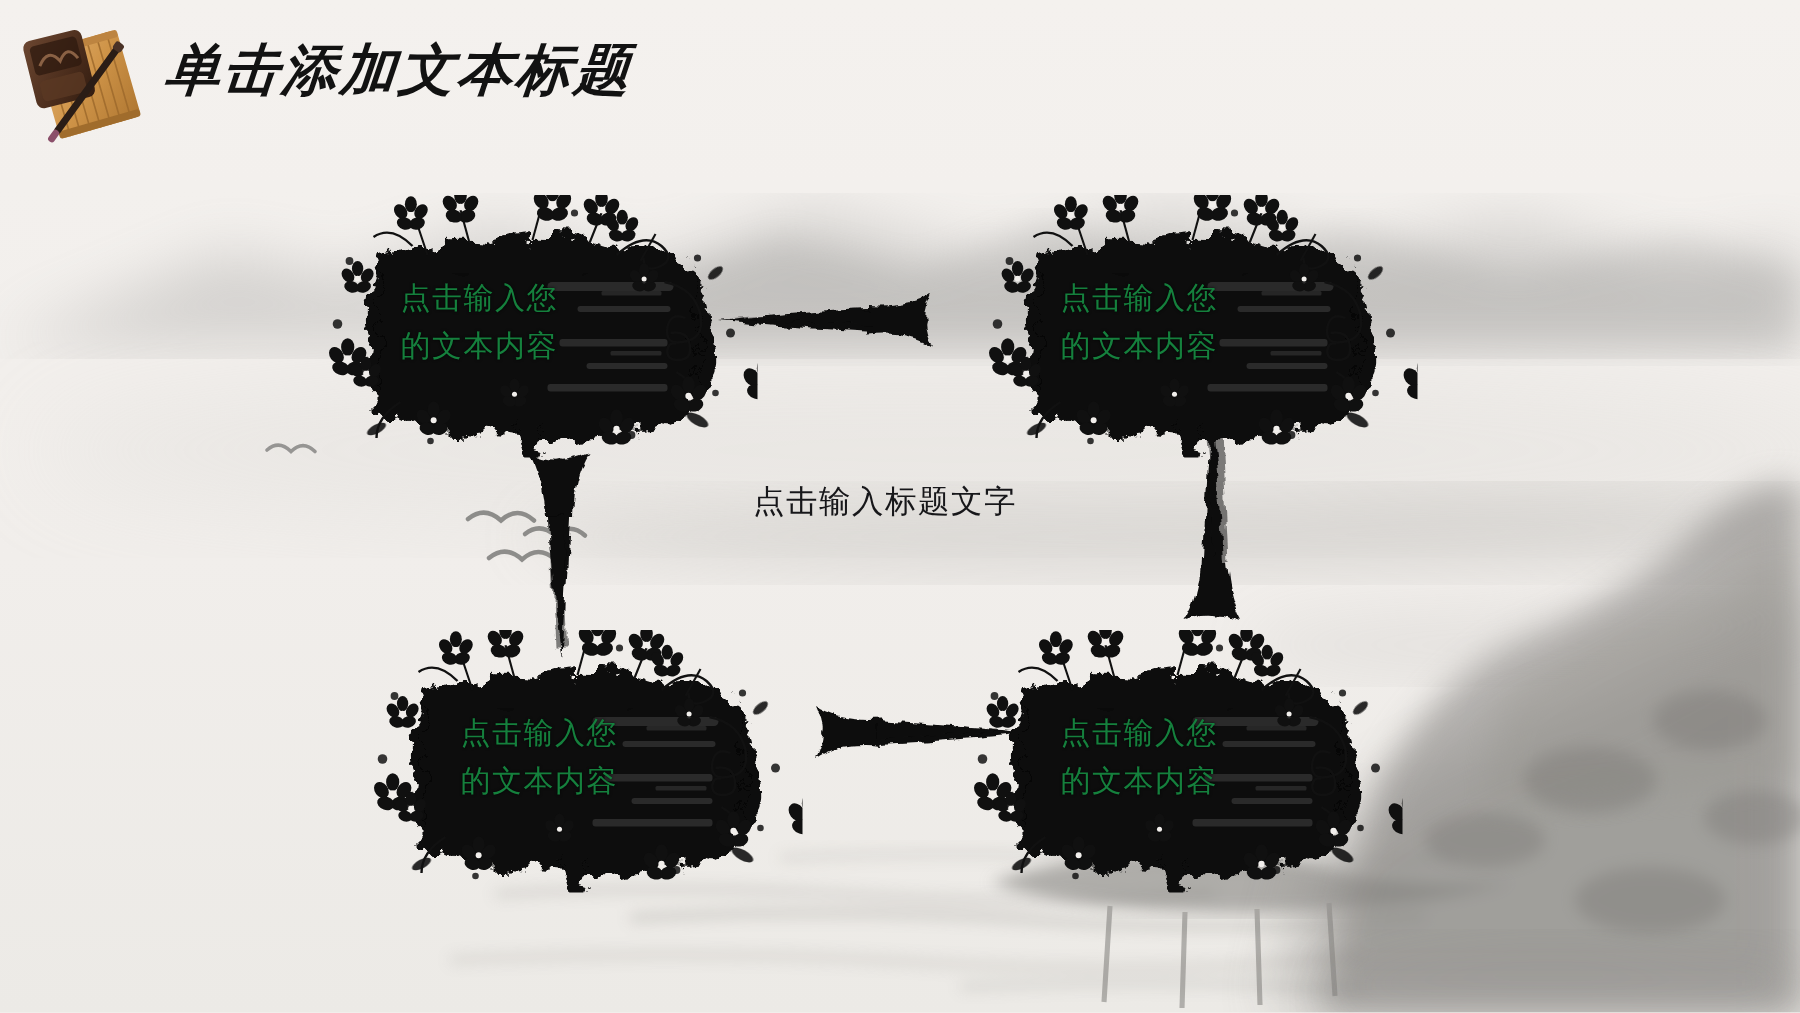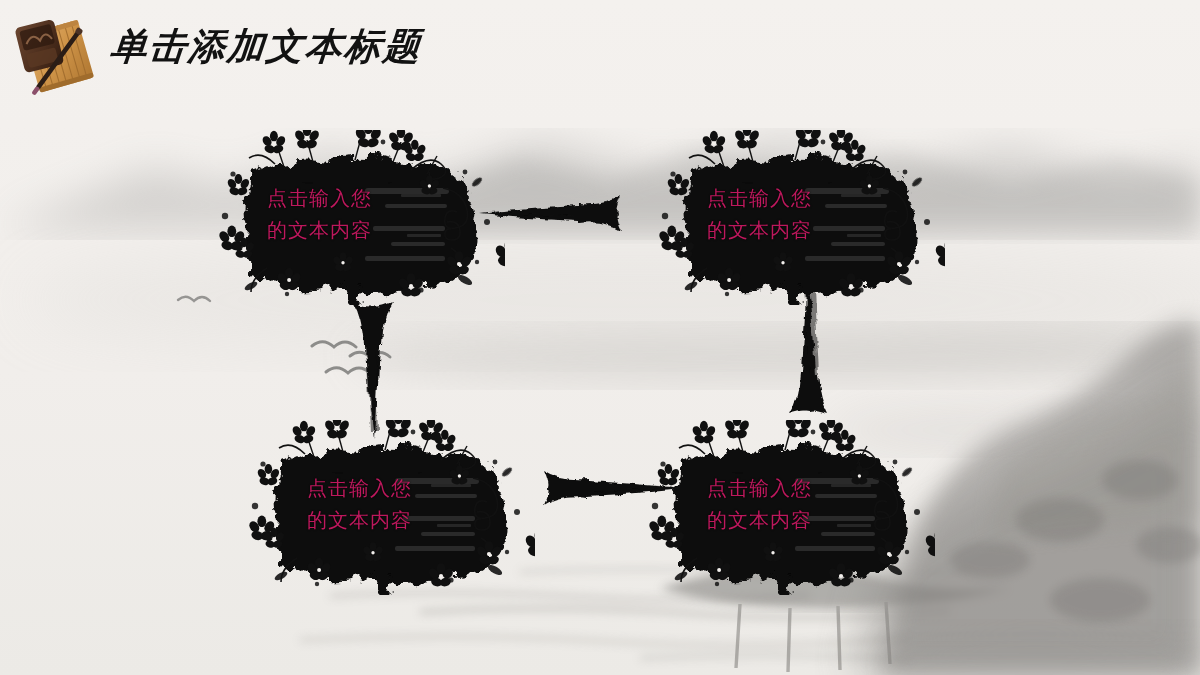--- a/index.html
+++ b/index.html
@@ -50,21 +50,21 @@
   .node {
     position:absolute;
     width:290px; height:175px;
   }
   .node svg { position:absolute; left:0; top:0; width:290px; height:175px; }
 
   .node-text {
     position:absolute;
     left:52px; top:52px;
     width:200px;
-    color:#be185d;
+    color:#15803d;
     font-size:20px;
     line-height:32px;
     letter-spacing:1px;
     white-space:pre-line;
     text-shadow:0 0 2px rgba(0,0,0,.9);
     z-index:3;
   }
 
   #node-tl { left:215px; top:130px; }
   #node-tr { left:655px; top:130px; }
@@ -471,14 +471,15 @@
   </div>
 
   <div class="node" id="node-br">
     <svg viewBox="0 0 290 175" xmlns="http://www.w3.org/2000/svg">
       <use href="#blotArt"></use>
     </svg>
     <div class="node-text">点击输入您
 的文本内容</div>
   </div>
 
+  <div id="center-caption">点击输入标题文字</div>
 
 </div>
 
 </body></html>

